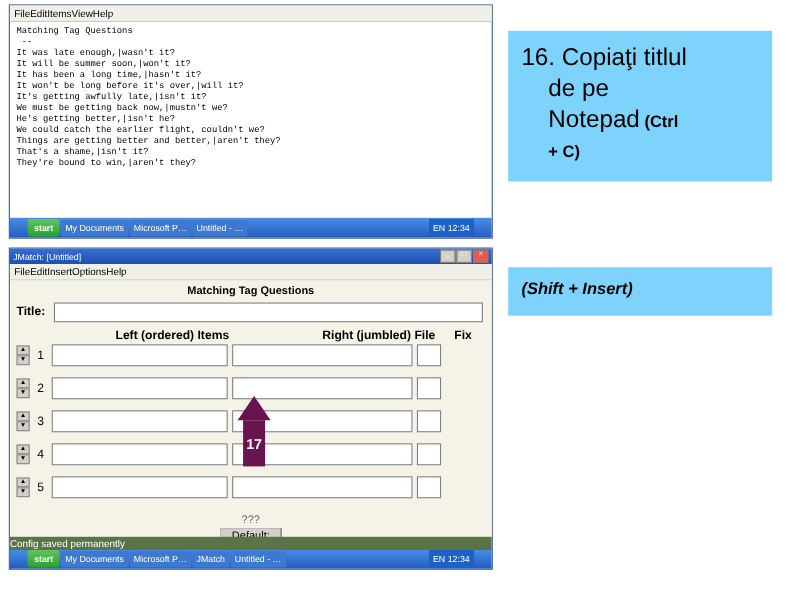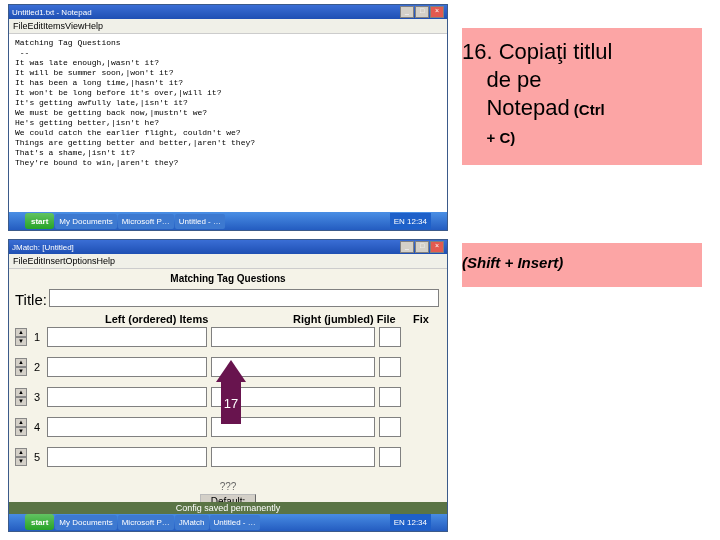--- a/index.html
+++ b/index.html
@@ -1,77 +1,69 @@
 <!DOCTYPE html>
 <html><head>
 <meta charset="utf-8">
 <style>
 body{margin:0;padding:0;width:720px;height:540px;background:#fff;font-family:Arial,Helvetica,sans-serif;position:relative;overflow:hidden}
 .left-col{position:absolute;left:8px;top:4px;width:440px}
 .right-col{position:absolute;left:462px;top:28px;width:240px}
-.pink-box{background:#fca5a5;padding:10px 0 14px;color:#000;line-height:1.28}
+.pink-box{background:#7dd3fc;padding:10px 12px 14px;color:#000;line-height:1.28}
 .instr-main{font-size:22px;display:block;margin:0;padding:0}
 .instr-sub{font-size:15px;font-style:italic;font-weight:700}
 .instr-italic{}
 .gap{height:78px}
 
 .win{border:1px solid #3b5a8a;background:#fff;font-size:9px;font-family:Tahoma,Arial,sans-serif;margin-bottom:8px}
 .titlebar{height:14px;background:linear-gradient(#3a6ed5,#1e4fb3);color:#fff;display:flex;align-items:center;padding:0 3px;font-size:8px}
 .title-text{flex:1;overflow:hidden;white-space:nowrap}
 .win-btns{display:flex;gap:1px}
 .win-btn{width:12px;height:10px;background:#d4d0c8;border:1px solid #808080;font-size:7px;line-height:8px;text-align:center;cursor:pointer}
 .win-btn.close{background:#e35a4f;color:#fff}
 .menubar{height:14px;background:#f0f0e8;display:flex;align-items:center;padding:0 4px;font-size:9px;border-bottom:1px solid #ccc}
 .menubar span{cursor:pointer}
 .notepad-body{height:170px;padding:4px 6px;font-family:'Courier New',monospace;font-size:8px;line-height:1.25;white-space:pre;overflow:hidden;color:#000}
 .taskbar{height:18px;background:linear-gradient(#4a8fe5,#245cc0);display:flex;align-items:center;padding:0 16px;gap:1px;font-size:8px;color:#fff}
 .start-btn{background:linear-gradient(#62c362,#27a327);padding:1px 6px;border-radius:3px;font-weight:bold;height:14px;display:flex;align-items:center;cursor:pointer}
 .tb-item{background:#3d79d0;padding:1px 4px;border-radius:2px;height:13px;display:flex;align-items:center;white-space:nowrap;overflow:hidden;max-width:70px;cursor:pointer}
 .tb-tray{margin-left:auto;background:#1e60c9;padding:1px 4px;display:flex;align-items:center;gap:2px;height:14px}
 
 .match-body{background:#f5f3e8;height:236px;padding:4px 6px;font-size:10px;position:relative}
-.match-title-lbl{position:absolute;left:6px;top:22px;font-weight:normal;font-size:15px}
+.match-title-lbl{position:absolute;left:6px;top:22px;font-weight:bold;font-size:11px}
 .match-titlebox{position:absolute;left:40px;top:20px;right:8px;height:16px;border:1px solid #808080;background:#fff}
 .match-heading{position:absolute;left:0;right:0;top:4px;text-align:center;font-weight:bold;font-size:10px}
 .col-head{position:absolute;top:44px;font-size:11px;font-weight:bold;text-align:center}
 .col-head.left{left:96px}
 .col-head.right{left:284px}
 .col-head.fix{left:404px}
 .rows{position:absolute;left:6px;right:8px;top:58px}
 .mrow{display:flex;align-items:center;gap:4px;margin-bottom:10px}
 .row-btns{display:flex;flex-direction:column;gap:0;width:12px}
 .row-btns button{width:12px;height:9px;font-size:6px;background:#d4d0c8;border:1px solid #888;padding:0;line-height:5px;cursor:pointer}
 .row-num{width:12px;text-align:center;font-size:11px}
 .cell{height:18px;border:1px solid #808080;background:#fff;flex:1}
 .cell.left{flex:0 0 158px}
 .cell.right{flex:0 0 162px}
 .fixcell{width:20px;height:18px;border:1px solid #808080;background:#fff}
 .bottom-area{position:absolute;bottom:4px;left:0;right:0;text-align:center}
 .qmark{font-size:10px;color:#666;margin-bottom:2px}
 .default-btn{background:#d4d0c8;border:1px outset #bbb;padding:1px 10px;font-size:10px;cursor:pointer}
-.config-line{position:absolute;bottom:-1px;left:0;right:0;background:#5a7445;color:#fff;font-size:9px;text-align:center;padding:1px 0}
+.config-line{position:absolute;bottom:-1px;left:0;right:0;background:#5a7445;color:#fff;font-size:9px;padding:1px 0}
 
 .arrow-wrap{position:absolute;left:216px;top:360px;width:30px;height:66px;z-index:10}
 .arrow-head{width:0;height:0;border-left:15px solid transparent;border-right:15px solid transparent;border-bottom:22px solid #68144e}
-.arrow-stem{width:20px;height:42px;background:#68144e;margin:0 auto;display:flex;align-items:center;justify-content:center;color:#fff;font-size:13px;font-weight:normal}
+.arrow-stem{width:20px;height:42px;background:#68144e;margin:0 auto;display:flex;align-items:center;justify-content:center;color:#fff;font-size:13px;font-weight:bold}
 </style>
 </head>
 <body>
 
 <div class="left-col">
 
   <div class="win">
-    <div class="titlebar">
-      <span class="title-text">Untitled1.txt - Notepad</span>
-      <div class="win-btns">
-        <div class="win-btn">_</div>
-        <div class="win-btn">□</div>
-        <div class="win-btn close">×</div>
-      </div>
-    </div>
     <div class="menubar">
       <span>File</span>
       <span>Edit</span>
       <span>Items</span>
       <span>View</span>
       <span>Help</span>
     </div>
     <div class="notepad-body">Matching Tag Questions
  --
 It was late enough,|wasn't it?

